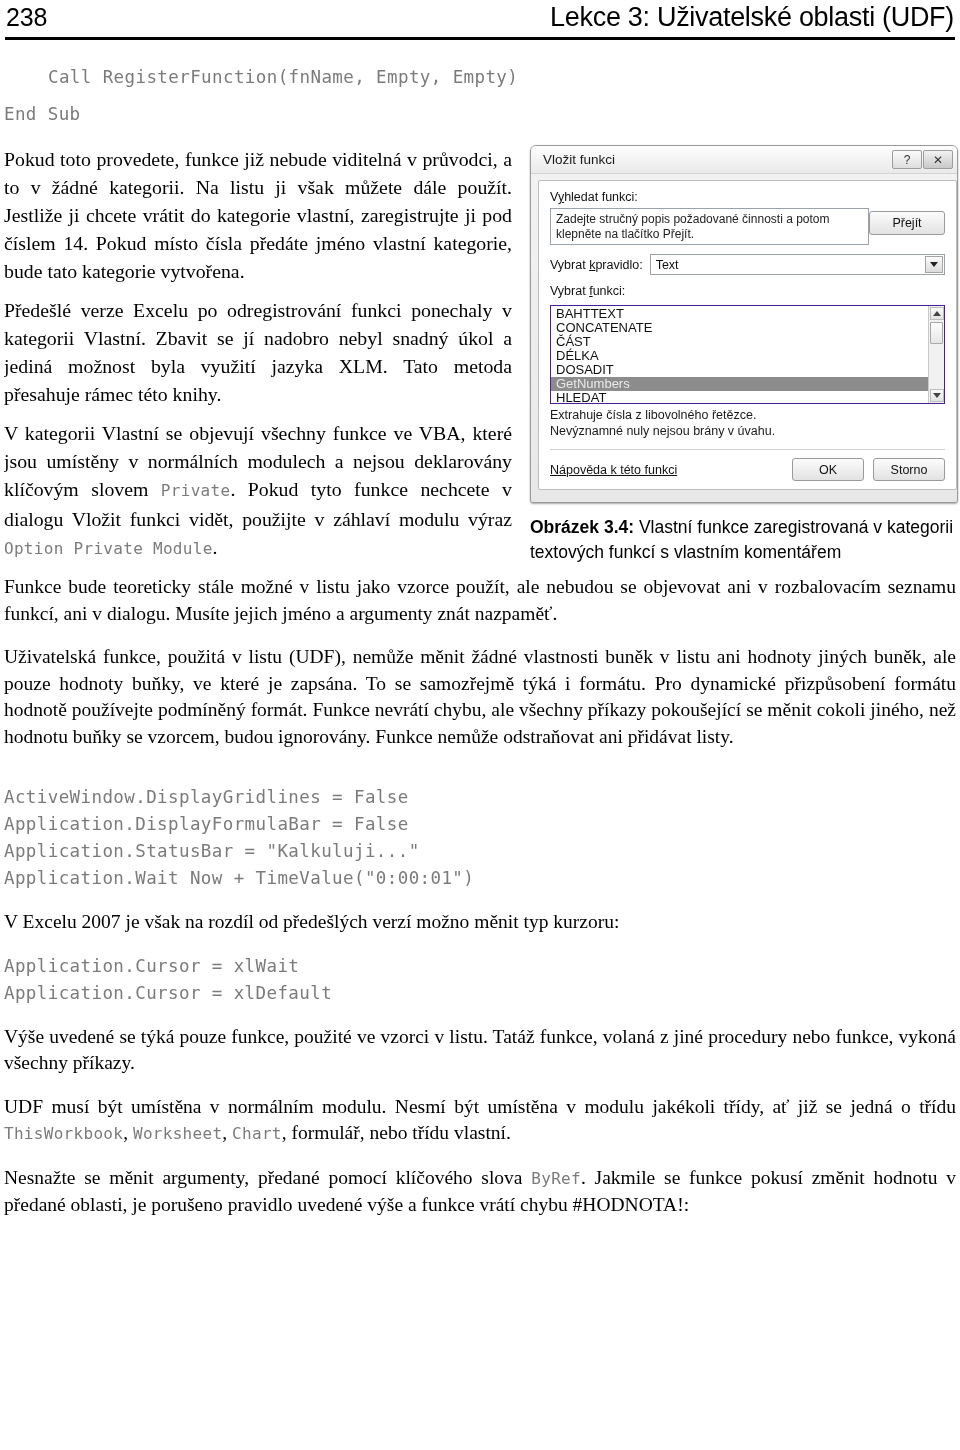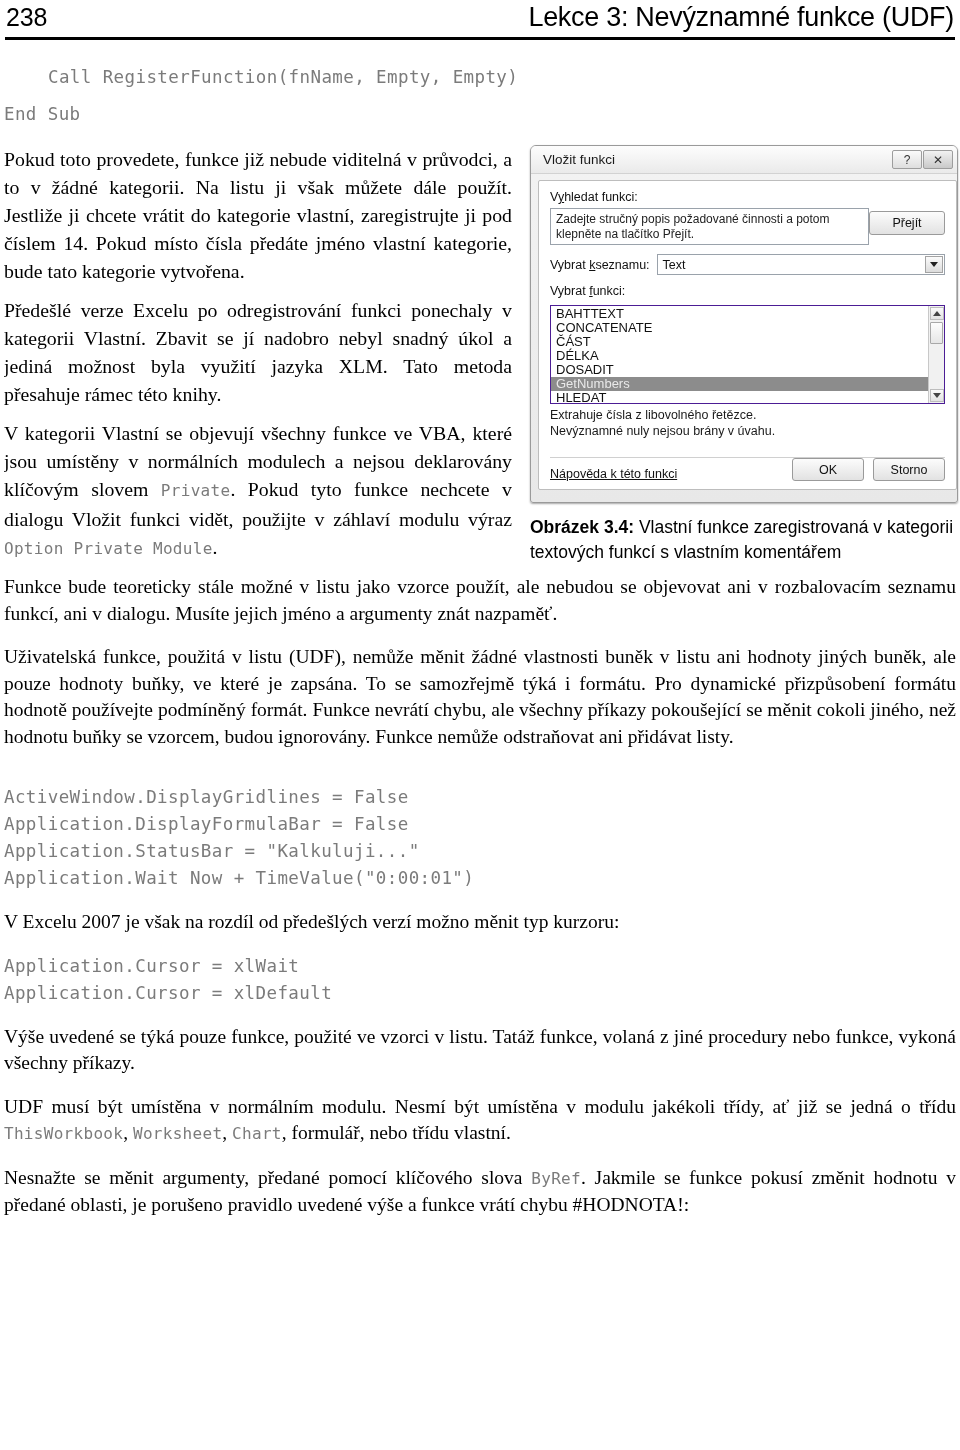--- a/index.html
+++ b/index.html
@@ -278,40 +278,41 @@
   .desc {
     font-size: 12.5px;
     line-height: 15.5px;
     margin-top: 4px;
     color: #1a1a1a;
   }
 
   .dlg-footer {
     margin-top: auto;
     border-top: 1px solid #d0d0d0;
-    display: flex;
-    align-items: flex-end;
+    padding-top: 8px;
+    display: flex;
+    align-items: center;
   }
   .helplink {
     font-size: 12.5px;
     color: #111;
     text-decoration: underline;
     margin-right: auto;
   }
   .footer-btns { display: flex; gap: 9px; }
   .btn.wide { min-width: 72px; height: 23px; }
 </style>
 </head>
 <body>
 
 <div class="page">
 
   <div class="running-head">
     <span class="folio">238</span>
-    <span class="head-title">Lekce 3: Nevýznamné funkce (UDF)</span>
+    <span class="head-title">Lekce 3: Uživatelské oblasti (UDF)</span>
   </div>
   <div class="rule"></div>
 
   <div class="gap-l"></div>
 
   <div class="code code-block code-indent">Call RegisterFunction(fnName, Empty, Empty)</div>
   <div style="height:10px"></div>
   <div class="code code-block">End Sub</div>
 
   <div class="gap-m"></div>
@@ -331,21 +332,21 @@
         <div class="dlg-body">
 
           <div class="fld-label"><span>V</span><u>y</u><span>hledat funkci:</span></div>
 
           <div class="searchrow">
             <div class="searchbox">Zadejte stručný popis požadované činnosti a potom klepněte na tlačítko Přejít.</div>
             <div class="btn go">Přejít</div>
           </div>
 
           <div class="catrow">
-            <span class="fld-label" style="margin:0"><span>Vybrat </span><u>k</u><span>seznamu:</span></span>
+            <span class="fld-label" style="margin:0"><span>Vybrat </span><u>k</u><span>pravidlo:</span></span>
             <div class="combo">
               <span>Text</span>
               <span class="combo-arrow">
                   <span class="caret-down"></span>
                 </span>
             </div>
           </div>
 
           <div class="fld-label listlabel"><span>Vybrat </span><u>f</u><span>unkci:</span></div>
 

